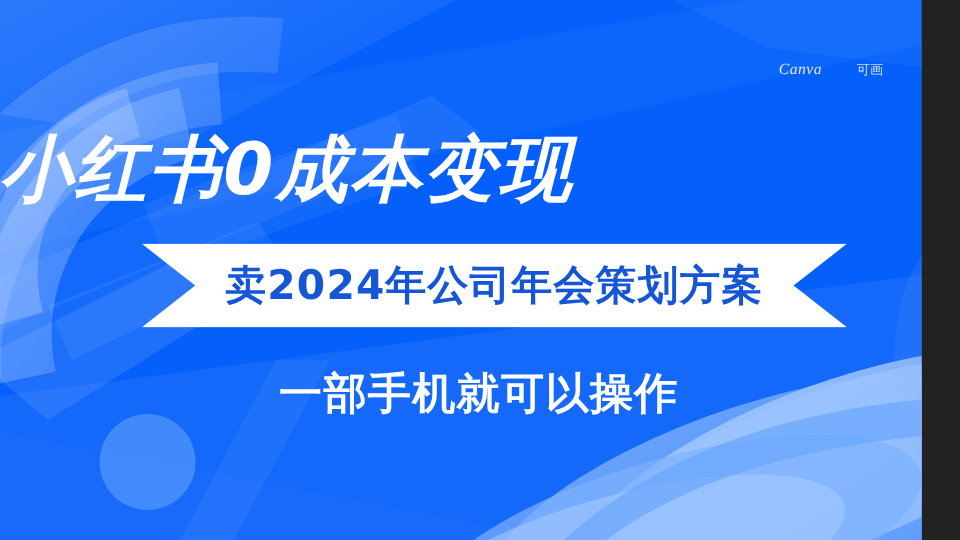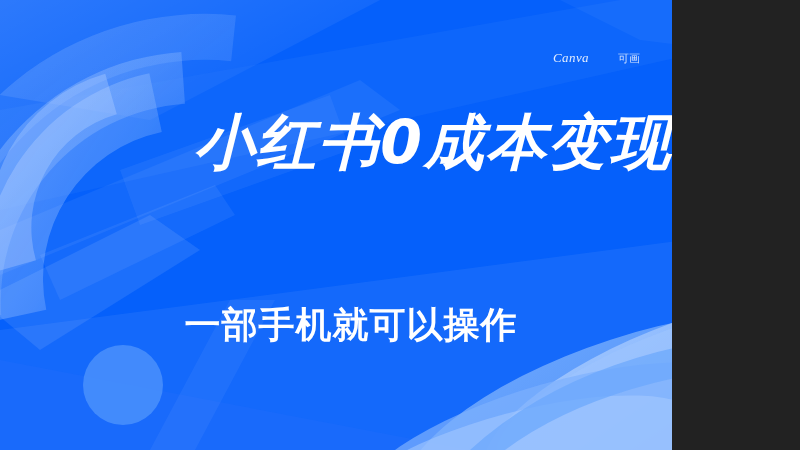--- a/index.html
+++ b/index.html
@@ -2,21 +2,21 @@
 <html><head>
 <meta charset="utf-8">
 <style>
   html, body {
     margin: 0;
     padding: 0;
     background: #222;
   }
   #poster {
     position: relative;
-    width: 672px;
+    width: 768px;
     height: 450px;
     overflow: hidden;
     background: #4d7c0f;
     font-family: "Liberation Sans", "DejaVu Sans", sans-serif;
     user-select: none;
   }
 
   
   .bg-layer {
     position: absolute;
@@ -54,21 +54,21 @@
     opacity: 0.92;
     margin-left: 24px;
   }
 
   
   .title {
     position: absolute;
     left: 0;
     right: 0;
     top: 104px;
-    text-align: right;
+    text-align: left;
     color: #ffffff;
     font-size: 60px;
     line-height: 76px;
     font-weight: bold;
     font-style: italic;
     letter-spacing: 2px;
     white-space: nowrap;
     font-family: "DejaVu Sans", "Liberation Sans", sans-serif;
     z-index: 8;
   }
@@ -111,21 +111,21 @@
     left: 0;
     right: 0;
     top: 303px;
     text-align: center;
     color: #ffffff;
     font-size: 36px;
     line-height: 50px;
     font-weight: bold;
     letter-spacing: 1px;
     white-space: nowrap;
-    font-family: Liberation Mono, monospace;
+    font-family: Liberation Sans, sans-serif;
     z-index: 8;
     padding-left: 30px;
   }
 </style>
 </head>
 <body>
 
 <div id="poster">
 
   <div class="bg-layer">
@@ -208,16 +208,19 @@
     </svg>
   </div>
 
   <div class="watermark">
     <span>Canva</span>
     <span class="wm-cn">可画</span>
   </div>
 
   <div class="title">小红书0成本变现</div>
 
+  <div class="ribbon">
+    <span class="ribbon-text">卖2024年公司年会策划方案</span>
+  </div>
 
   <div class="tagline">一部手机就可以操作</div>
 
 </div>
 
 </body></html>

